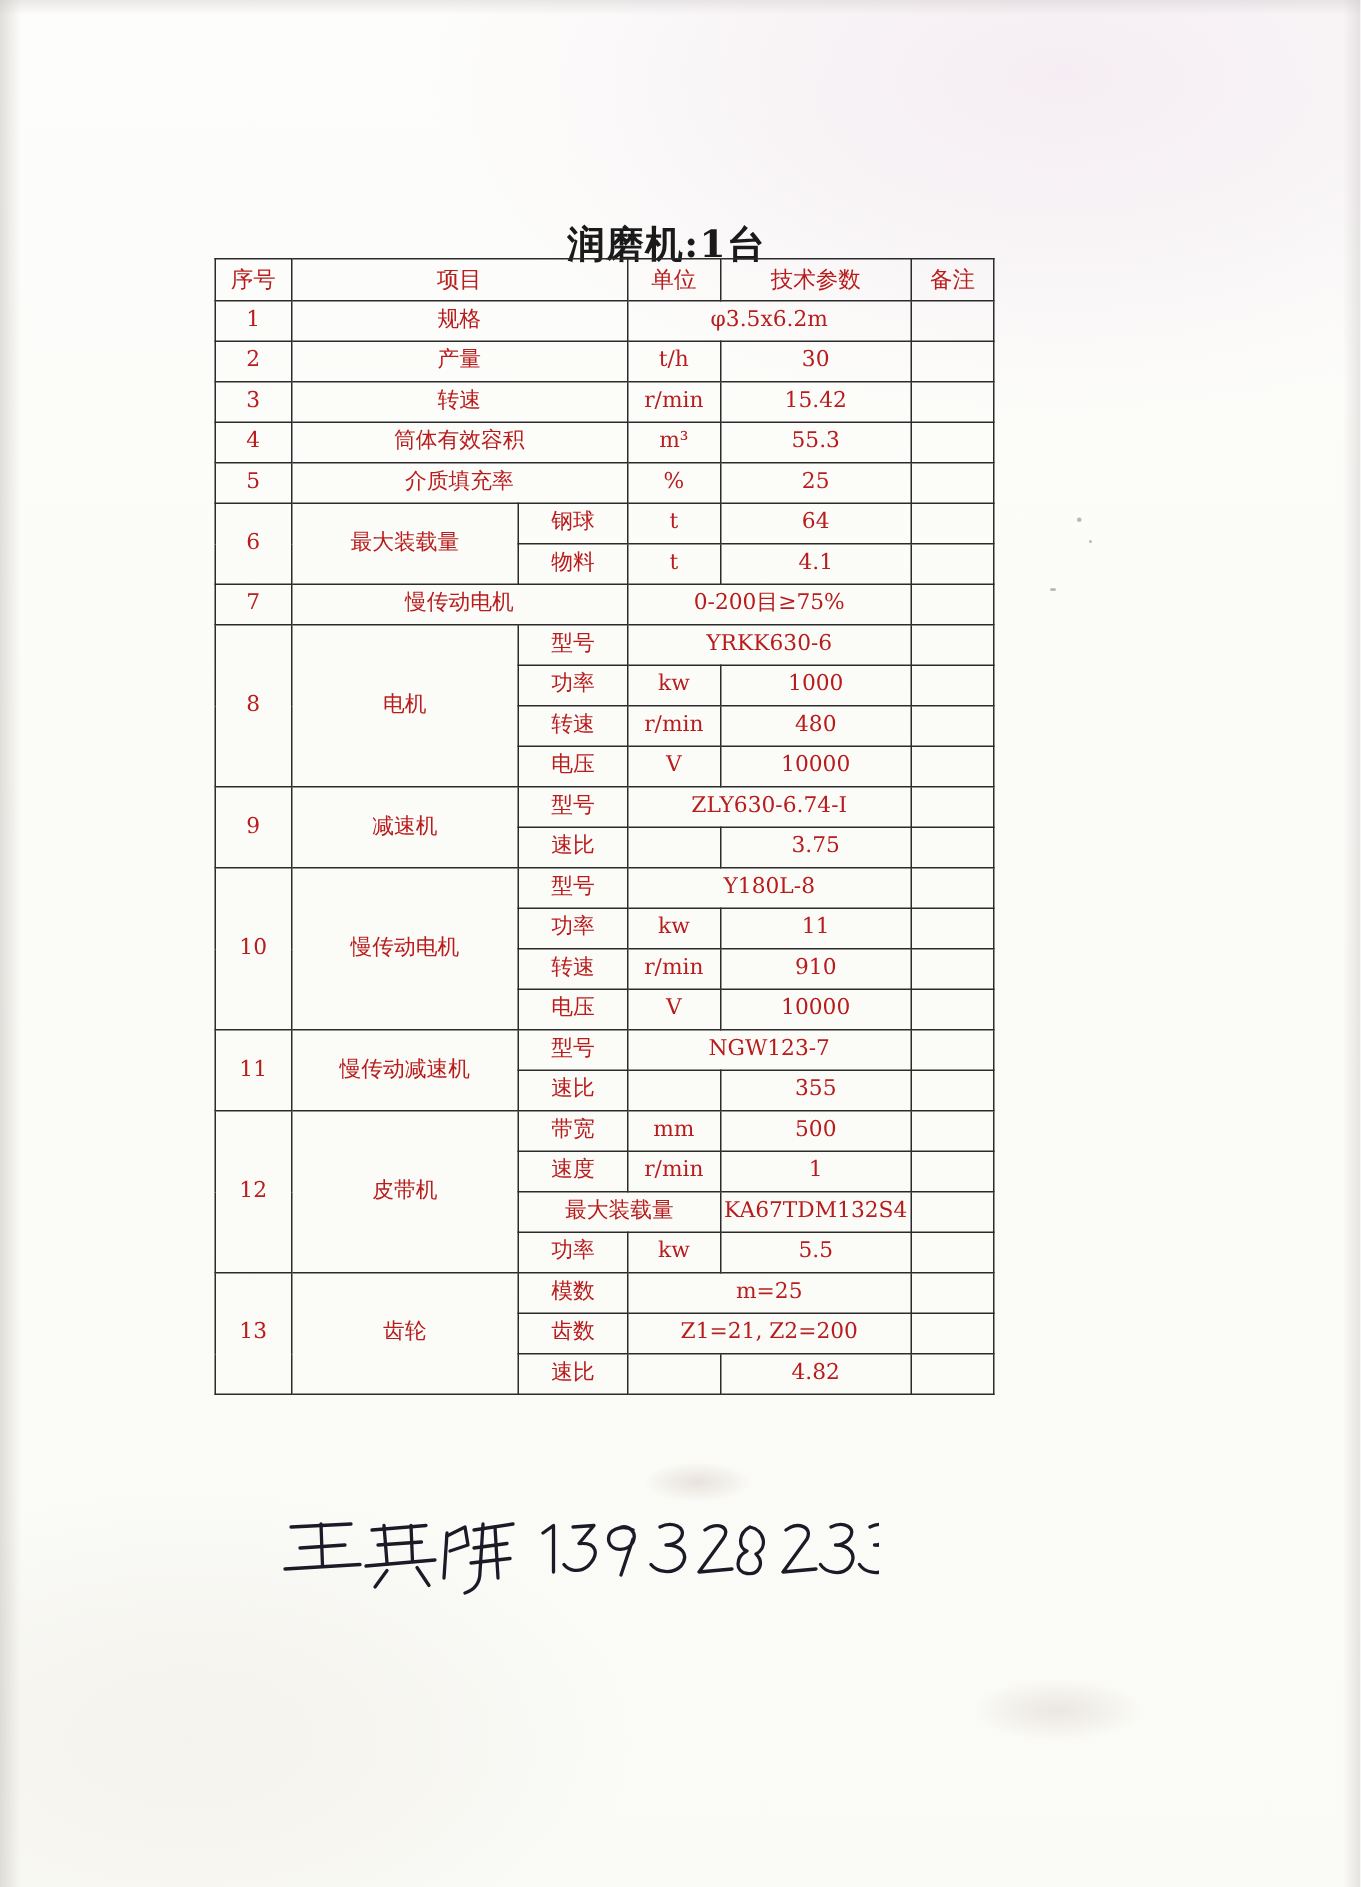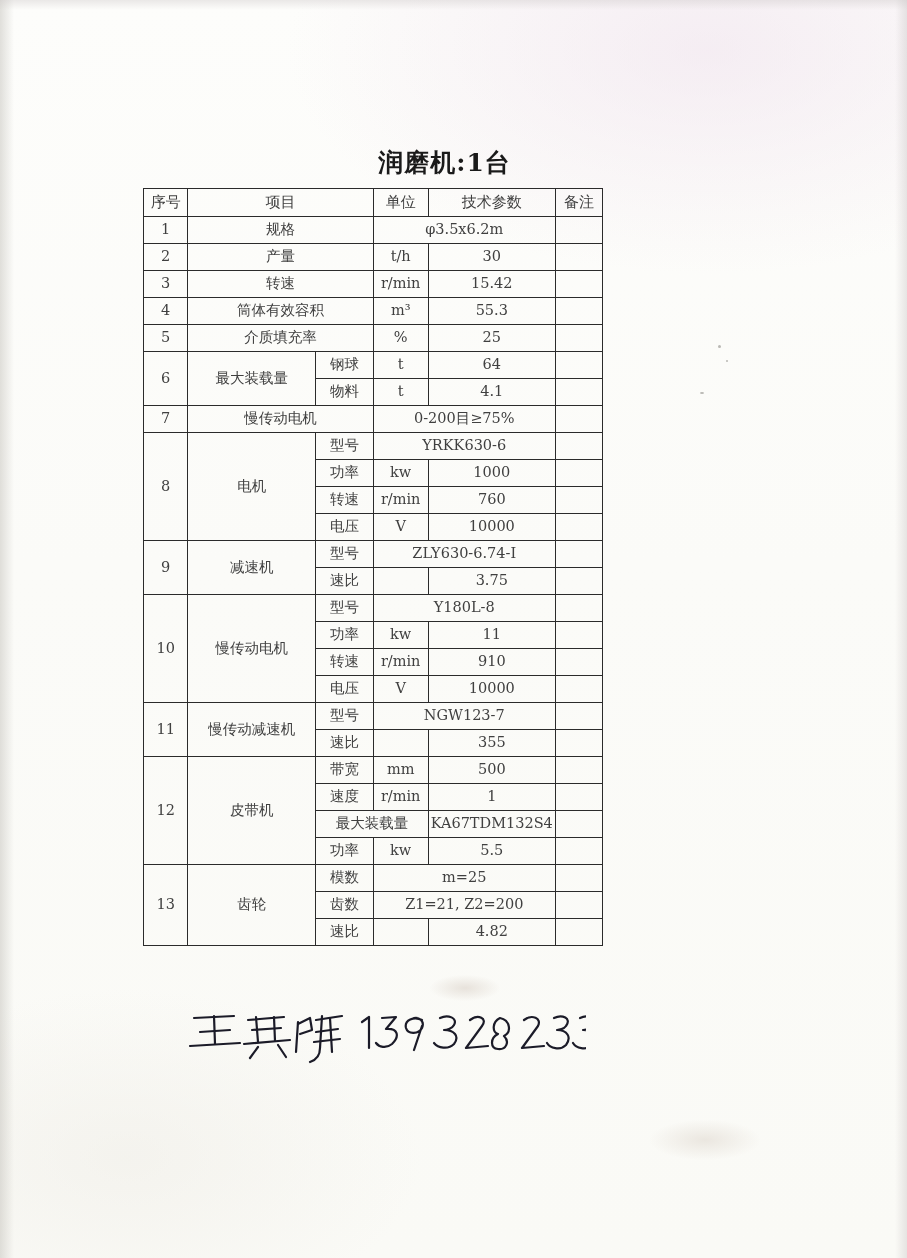--- a/index.html
+++ b/index.html
@@ -50,26 +50,26 @@
     letter-spacing: 1px;
     font-family: "DejaVu Serif", "Liberation Serif", serif;
     font-weight: 600;
     color: #1a1a1a;
     text-indent: -18px;
   }
 
   .spec-table {
     position: absolute;
     left: 143px;
-    top: 188px;
-    width: 460px;
+    top: 172px;
+    width: 520px;
     border-collapse: collapse;
     font-size: 14.5px;
     font-family: "DejaVu Serif", "Liberation Serif", serif;
-    color: #404040;
+    color: #b91c1c;
     background: transparent;
   }
   .spec-table td {
     border: 1px solid #2b2b2b;
     height: 26px;
     padding: 0 2px;
     text-align: center;
     vertical-align: middle;
     line-height: 1.1;
     white-space: nowrap;
@@ -216,21 +216,21 @@
     </tr>
     <tr>
       <td>功率</td>
       <td>kw</td>
       <td>1000</td>
       <td></td>
     </tr>
     <tr>
       <td>转速</td>
       <td>r/min</td>
-      <td>760</td>
+      <td>480</td>
       <td></td>
     </tr>
     <tr>
       <td>电压</td>
       <td>V</td>
       <td>10000</td>
       <td></td>
     </tr>
 
     <tr>

